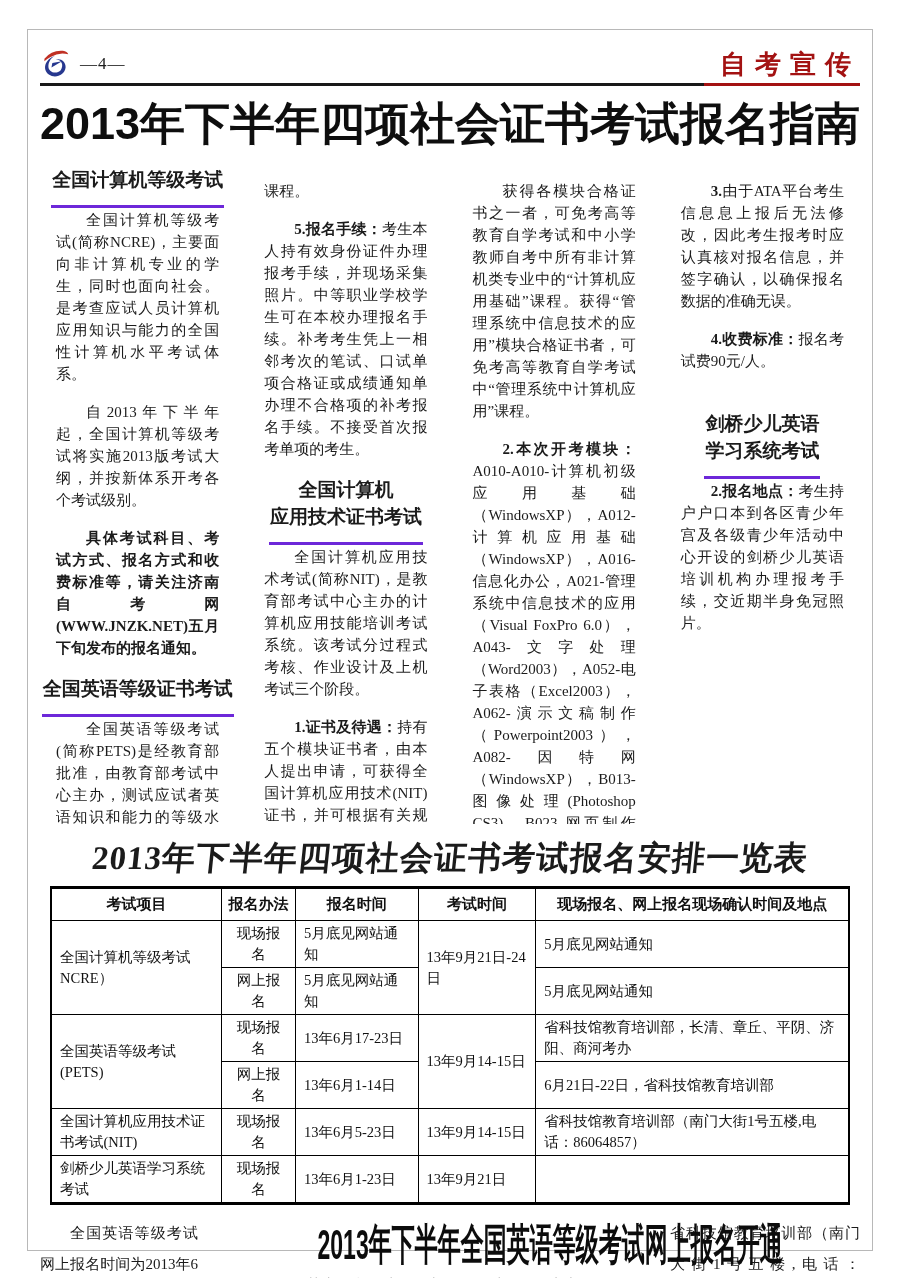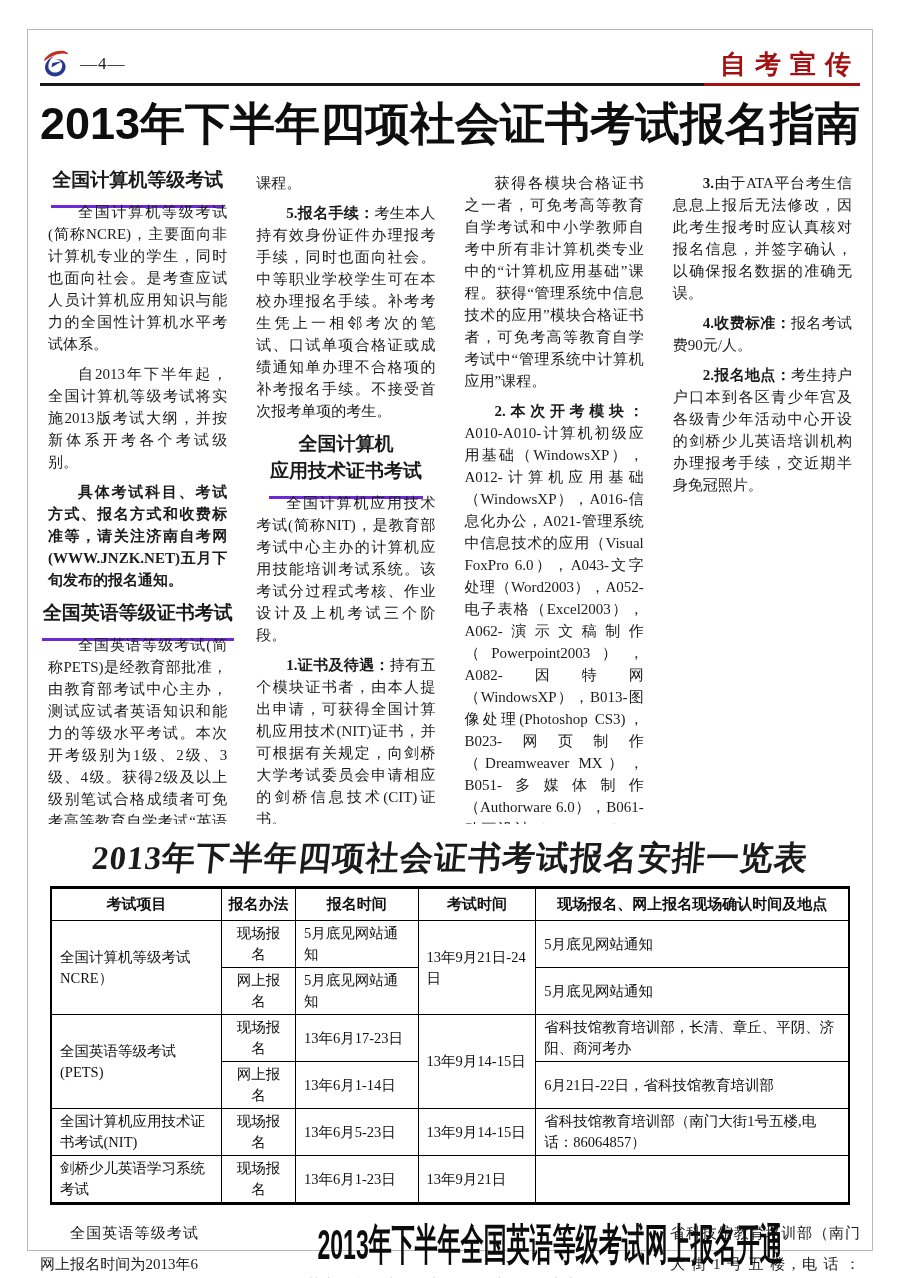--- a/index.html
+++ b/index.html
@@ -32,21 +32,21 @@
 
   
   .main-title {
     font-family:"Liberation Sans", sans-serif; font-weight:bold;
     font-size:45px; text-align:center; margin:8px 0 10px; color:#0e0e0e; white-space:nowrap;
   }
 
   
   .article { display:flex; gap:13px; height:660px; overflow:hidden; }
   .a-col { width:195.25px; flex:none; font-size:15px; line-height:22px; text-align:justify; }
-  .a-col p { margin:8px; text-indent:2em; }
+  .a-col p { margin:16px; text-indent:2em; }
   .a-col p.cont { text-indent:0; }
   .a-col p.bold { font-weight:bold; }
   .a-col b { font-weight:bold; }
   .sec-h {
     font-family:"Liberation Sans", sans-serif; font-weight:bold; font-size:19px;
     text-align:center; line-height:27px; margin:2px 0 6px;
   }
   .sec-h .ul { border-bottom:3px solid #6d28d9; padding:0 1px 15px; }
   .gap-s { margin-top:0; }
   .gap-l { margin-top:38px; }
@@ -116,37 +116,41 @@
         <div class="sec-h"><span class="ul">全国计算机等级考试</span></div>
         <p>全国计算机等级考试(简称NCRE)，主要面向非计算机专业的学生，同时也面向社会。是考查应试人员计算机应用知识与能力的全国性计算机水平考试体系。</p>
         <p>自2013年下半年起，全国计算机等级考试将实施2013版考试大纲，并按新体系开考各个考试级别。</p>
         <p class="bold">具体考试科目、考试方式、报名方式和收费标准等，请关注济南自考网(WWW.JNZK.NET)五月下旬发布的报名通知。</p>
         <div class="sec-h gap-s"><span class="ul">全国英语等级证书考试</span></div>
         <p>全国英语等级考试(简称PETS)是经教育部批准，由教育部考试中心主办，测试应试者英语知识和能力的等级水平考试。本次开考级别为1级、2级、3级、4级。获得2级及以上级别笔试合格成绩者可免考高等教育自学考试“英语(一)”课程，获得3级及以上级别笔试合格成绩者可免考高等教育自学考试“英语(二)”</p>
       </div>
 
       <div class="a-col">
         <p class="cont">课程。</p>
-        <p><b>5.报名手续：</b><span>考生本人持有效身份证件办理报考手续，同时也面向社会。中等职业学校学生可在本校办理报名手续。补考考生凭上一相邻考次的笔试、口试单项合格证或成绩通知单办理不合格项的补考报名手续。不接受首次报考单项的考生。</span></p>
+        <p><b>5.报名手续：</b><span>考生本人持有效身份证件办理报考手续，并现场采集照片。中等职业学校学生可在本校办理报名手续。补考考生凭上一相邻考次的笔试、口试单项合格证或成绩通知单办理不合格项的补考报名手续。不接受首次报考单项的考生。</span></p>
         <div class="sec-h gap-s">
           <span>全国计算机</span><br>
           <span class="ul">应用技术证书考试</span>
         </div>
         <p>全国计算机应用技术考试(简称NIT)，是教育部考试中心主办的计算机应用技能培训考试系统。该考试分过程式考核、作业设计及上机考试三个阶段。</p>
         <p><b>1.证书及待遇：</b><span>持有五个模块证书者，由本人提出申请，可获得全国计算机应用技术(NIT)证书，并可根据有关规定，向剑桥大学考试委员会申请相应的剑桥信息技术(CIT)证书。</span></p>
       </div>
 
       <div class="a-col">
         <p>获得各模块合格证书之一者，可免考高等教育自学考试和中小学教师自考中所有非计算机类专业中的“计算机应用基础”课程。获得“管理系统中信息技术的应用”模块合格证书者，可免考高等教育自学考试中“管理系统中计算机应用”课程。</p>
         <p><b>2.本次开考模块：</b><span>A010-A010-计算机初级应用基础（WindowsXP），A012-计算机应用基础（WindowsXP），A016-信息化办公，A021-管理系统中信息技术的应用（Visual FoxPro 6.0），A043-文字处理（Word2003），A052-电子表格（Excel2003），A062-演示文稿制作（Powerpoint2003），A082-因特网（WindowsXP），B013-图像处理(Photoshop CS3)，B023-网页制作（Dreamweaver MX），B051-多媒体制作（Authorware 6.0），B061-动画设计（Flash MX），B075-计算机绘图（AutoCAD 2007），C024-程序设计（Visual Basic 6.0），A074-数据库（Visual FoxPro）。</span></p>
       </div>
 
       <div class="a-col">
         <p><b>3.</b><span>由于ATA平台考生信息息上报后无法修改，因此考生报考时应认真核对报名信息，并签字确认，以确保报名数据的准确无误。</span></p>
         <p><b>4.收费标准：</b><span>报名考试费90元/人。</span></p>
+        <div class="sec-h gap-l">
+          <span>剑桥少儿英语</span><br>
+          <span class="ul">学习系统考试</span>
+        </div>
         <p><b>2.报名地点：</b><span>考生持户户口本到各区青少年宫及各级青少年活动中心开设的剑桥少儿英语培训机构办理报考手续，交近期半身免冠照片。</span></p>
       </div>
 
     </div>
 
     <div class="table-title-wrap">
       <span class="table-title">2013年下半年四项社会证书考试报名安排一览表</span>
     </div>
 
     <table class="reg">

